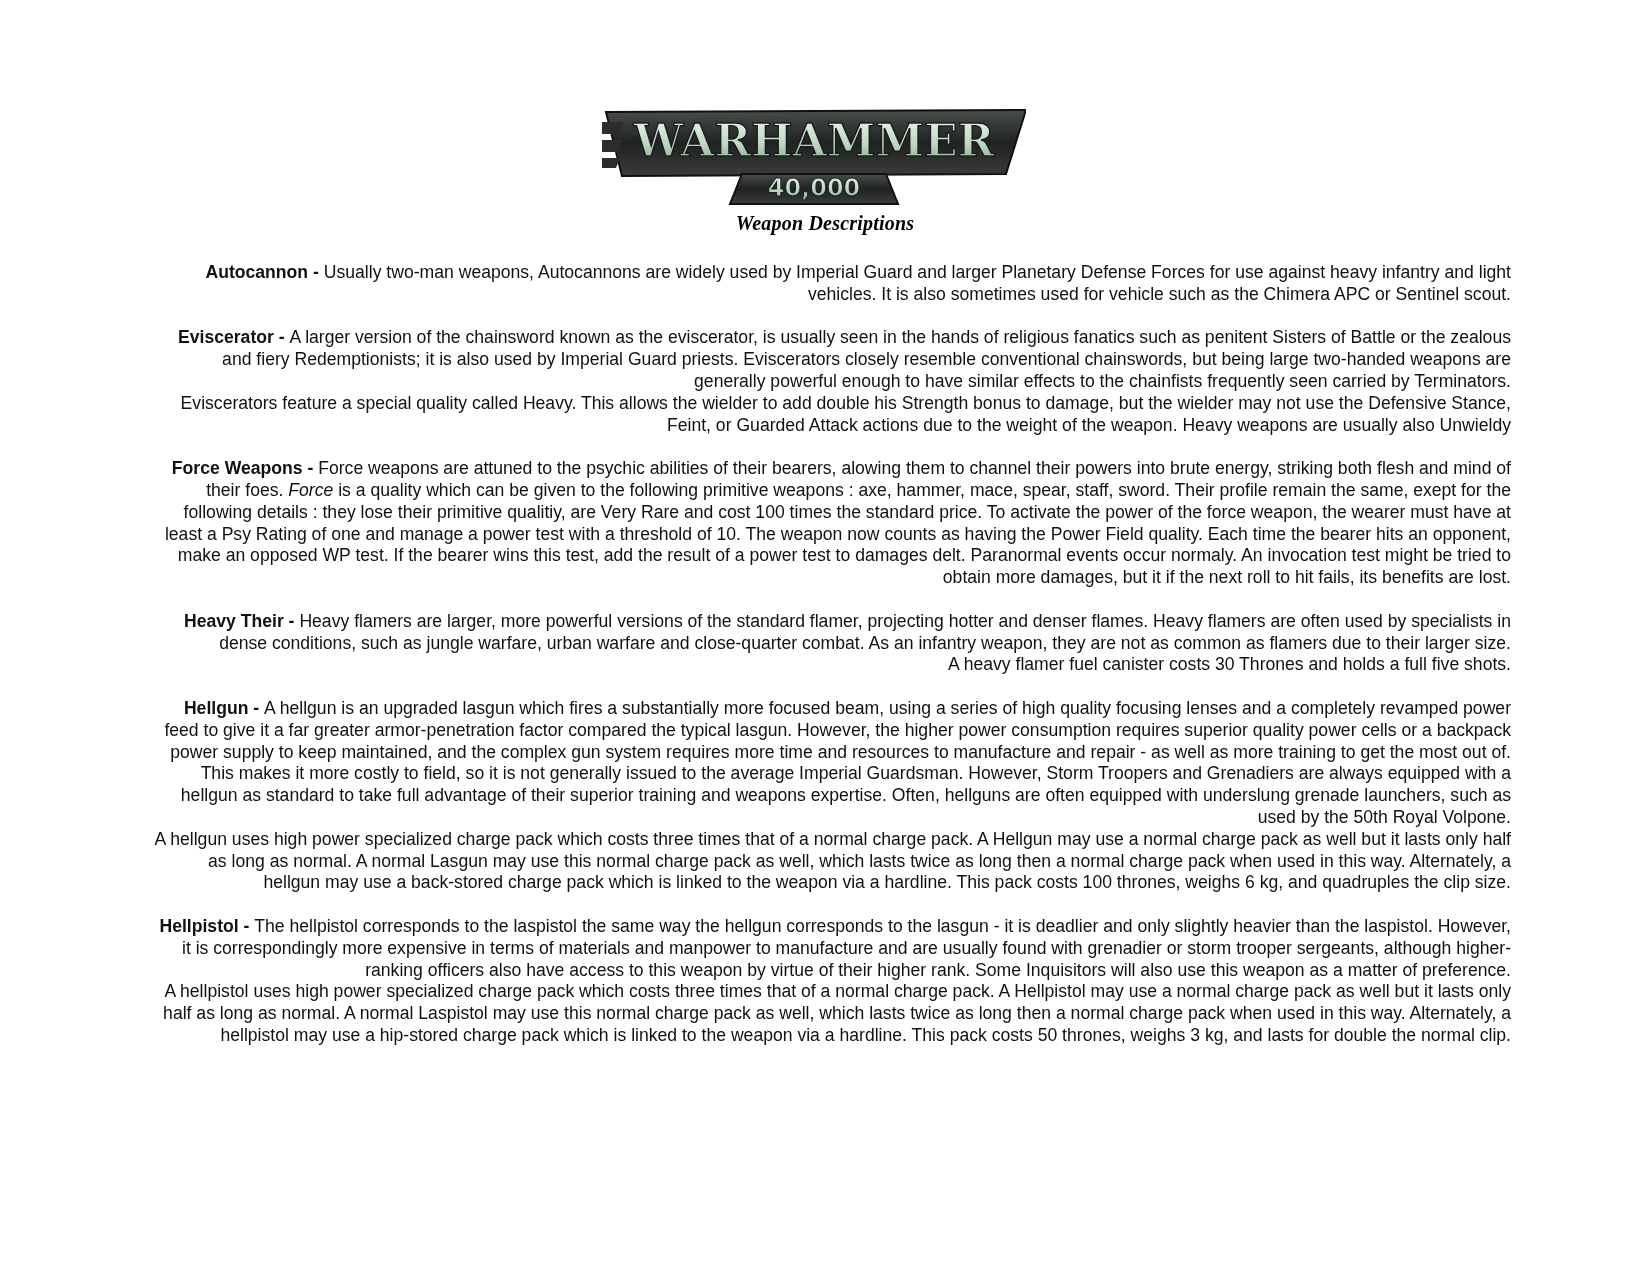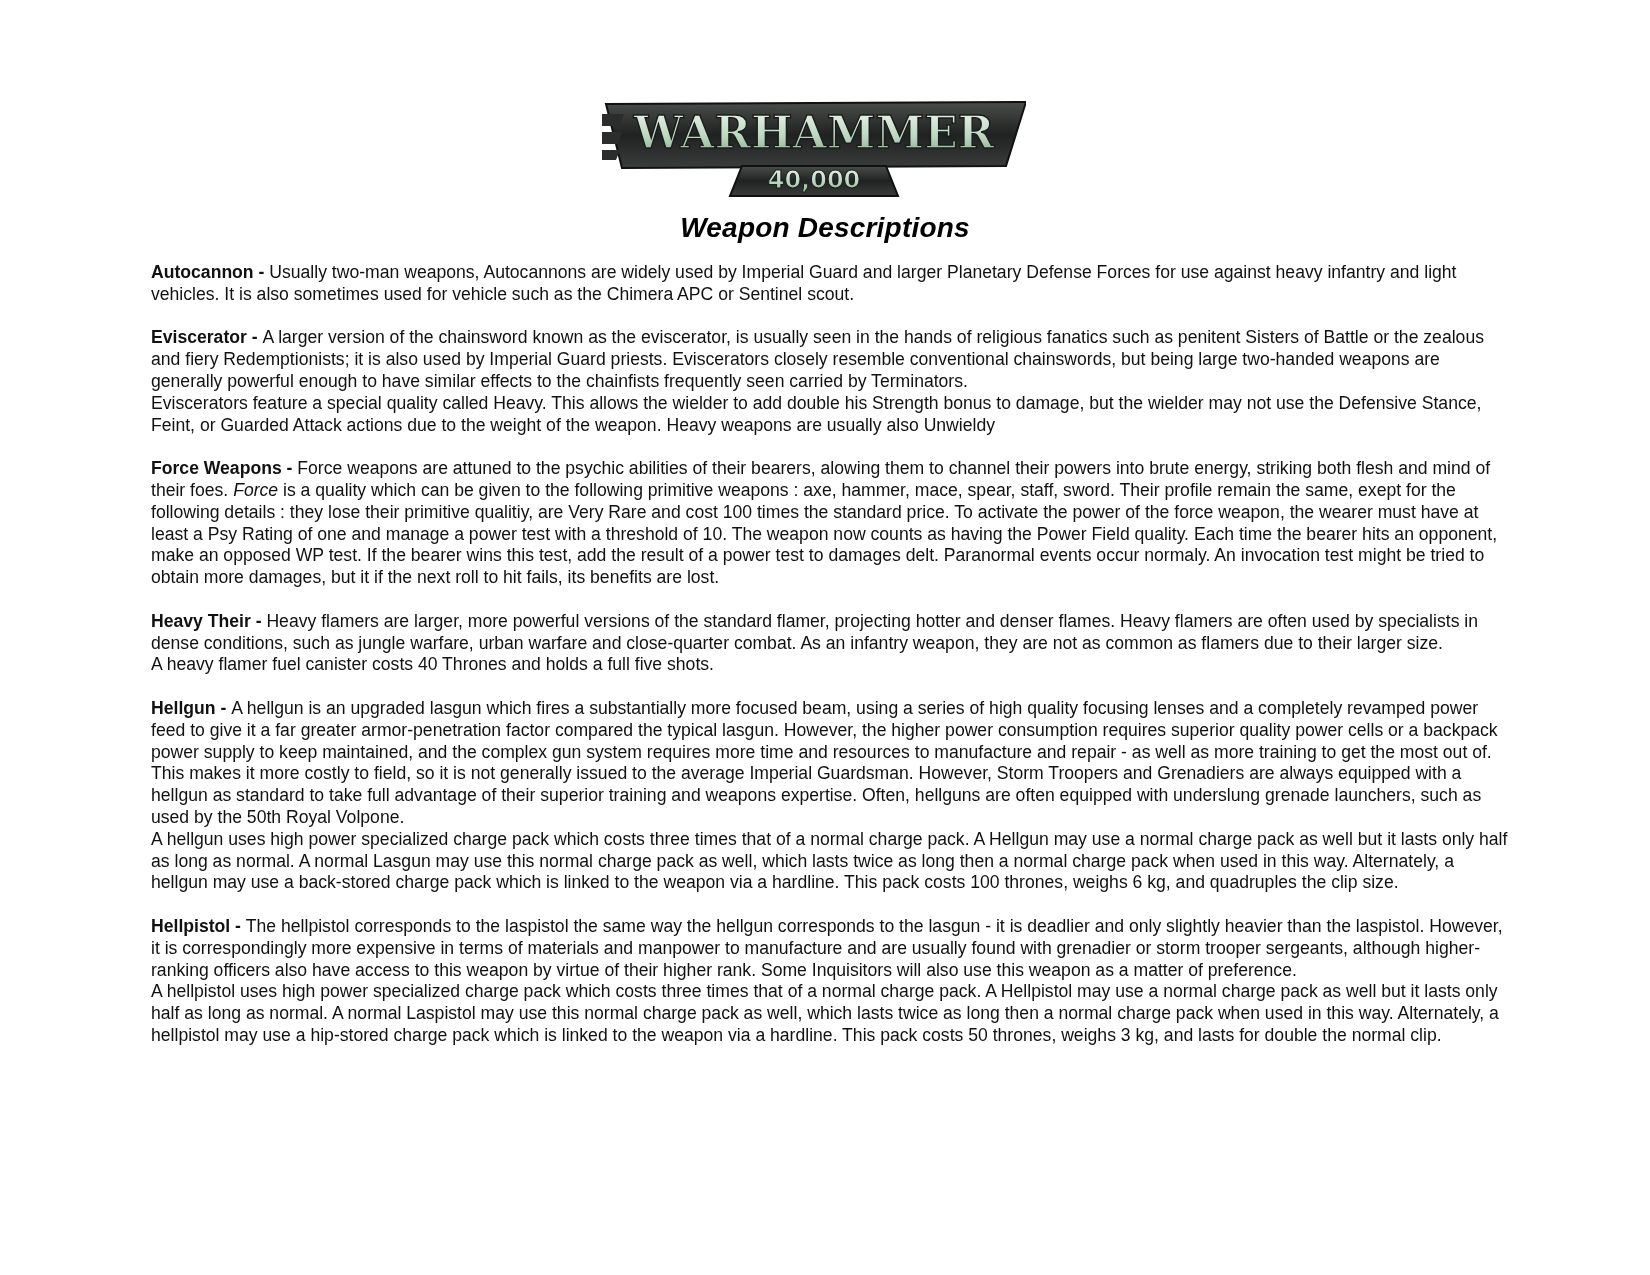--- a/index.html
+++ b/index.html
@@ -1,24 +1,24 @@
 <!DOCTYPE html>
 <html><head>
 <meta charset="utf-8">
 <style>
   html, body { margin: 0; padding: 0; background: #ffffff; }
   body { width: 1650px; height: 1275px; position: relative; overflow: hidden;
          font-family: "Liberation Sans", sans-serif; color: #111; }
-  .logo { position: absolute; left: 602px; top: 96px; width: 424px; height: 104px; }
+  .logo { position: absolute; left: 602px; top: 104px; width: 424px; height: 104px; }
   .title { position: absolute; left: 0; width: 1650px; top: 212px; text-align: center;
-           font-family: Liberation Sans, sans-serif; font-weight: 800; font-style: italic;
-           font-size: 28px; letter-spacing: 0.2px; color: #000; }
+           font-family: Liberation Serif, serif; font-weight: 800; font-style: italic;
+           font-size: 20px; letter-spacing: 0.2px; color: #000; }
   .content { position: absolute; left: 151px; top: 262px; width: 1360px;
              font-size: 17.6px; line-height: 21.8px; }
-  .entry { margin: 0 0 21.8px 0; }
+  .entry { margin: 0 0 21.8px 0; text-align: right; }
   .entry p { margin: 0; }
   .name { font-weight: bold; }
 </style>
 </head>
 <body>
 
 <div class="logo">
   <svg width="424" height="104" viewBox="0 0 424 104">
     <defs>
       <linearGradient id="metal" x1="0" y1="0" x2="0" y2="1">
@@ -54,21 +54,21 @@
     <p><span class="name">Eviscerator - </span><span>A larger version of the chainsword known as the eviscerator, is usually seen in the hands of religious fanatics such as penitent Sisters of Battle or the zealous and fiery Redemptionists; it is also used by Imperial Guard priests. Eviscerators closely resemble conventional chainswords, but being large two-handed weapons are generally powerful enough to have similar effects to the chainfists frequently seen carried by Terminators.</span></p>
     <p><span>Eviscerators feature a special quality called Heavy. This allows the wielder to add double his Strength bonus to damage, but the wielder may not use the Defensive Stance, Feint, or Guarded Attack actions due to the weight of the weapon. Heavy weapons are usually also Unwieldy</span></p>
   </div>
 
   <div class="entry">
     <p><span class="name">Force Weapons - </span><span>Force weapons are attuned to the psychic abilities of their bearers, alowing them to channel their powers into brute energy, striking both flesh and mind of their foes. </span><em>Force</em><span> is a quality which can be given to the following primitive weapons : axe, hammer, mace, spear, staff, sword. Their profile remain the same, exept for the following details : they lose their primitive qualitiy, are Very Rare and cost 100 times the standard price. To activate the power of the force weapon, the wearer must have at least a Psy Rating of one and manage a power test with a threshold of 10. The weapon now counts as having the Power Field quality. Each time the bearer hits an opponent, make an opposed WP test. If the bearer wins this test, add the result of a power test to damages delt. Paranormal events occur normaly. An invocation test might be tried to obtain more damages, but it if the next roll to hit fails, its benefits are lost.</span></p>
   </div>
 
   <div class="entry">
     <p><span class="name">Heavy Their - </span><span>Heavy flamers are larger, more powerful versions of the standard flamer, projecting hotter and denser flames. Heavy flamers are often used by specialists in dense conditions, such as jungle warfare, urban warfare and close-quarter combat. As an infantry weapon, they are not as common as flamers due to their larger size.</span></p>
-    <p><span>A heavy flamer fuel canister costs 40 Thrones and holds a full five shots.</span></p>
+    <p><span>A heavy flamer fuel canister costs 30 Thrones and holds a full five shots.</span></p>
   </div>
 
   <div class="entry">
     <p><span class="name">Hellgun - </span><span>A hellgun is an upgraded lasgun which fires a substantially more focused beam, using a series of high quality focusing lenses and a completely revamped power feed to give it a far greater armor-penetration factor compared the typical lasgun. However, the higher power consumption requires superior quality power cells or a backpack power supply to keep maintained, and the complex gun system requires more time and resources to manufacture and repair - as well as more training to get the most out of. This makes it more costly to field, so it is not generally issued to the average Imperial Guardsman. However, Storm Troopers and Grenadiers are always equipped with a hellgun as standard to take full advantage of their superior training and weapons expertise. Often, hellguns are often equipped with underslung grenade launchers, such as used by the 50th Royal Volpone.</span></p>
     <p><span>A hellgun uses high power specialized charge pack which costs three times that of a normal charge pack. A Hellgun may use a normal charge pack as well but it lasts only half as long as normal. A normal Lasgun may use this normal charge pack as well, which lasts twice as long then a normal charge pack when used in this way. Alternately, a hellgun may use a back-stored charge pack which is linked to the weapon via a hardline. This pack costs 100 thrones, weighs 6 kg, and quadruples the clip size.</span></p>
   </div>
 
   <div class="entry">
     <p><span class="name">Hellpistol - </span><span>The hellpistol corresponds to the laspistol the same way the hellgun corresponds to the lasgun - it is deadlier and only slightly heavier than the laspistol. However, it is correspondingly more expensive in terms of materials and manpower to manufacture and are usually found with grenadier or storm trooper sergeants, although higher-ranking officers also have access to this weapon by virtue of their higher rank. Some Inquisitors will also use this weapon as a matter of preference.</span></p>
     <p><span>A hellpistol uses high power specialized charge pack which costs three times that of a normal charge pack. A Hellpistol may use a normal charge pack as well but it lasts only half as long as normal. A normal Laspistol may use this normal charge pack as well, which lasts twice as long then a normal charge pack when used in this way. Alternately, a hellpistol may use a hip-stored charge pack which is linked to the weapon via a hardline. This pack costs 50 thrones, weighs 3 kg, and lasts for double the normal clip.</span></p>

